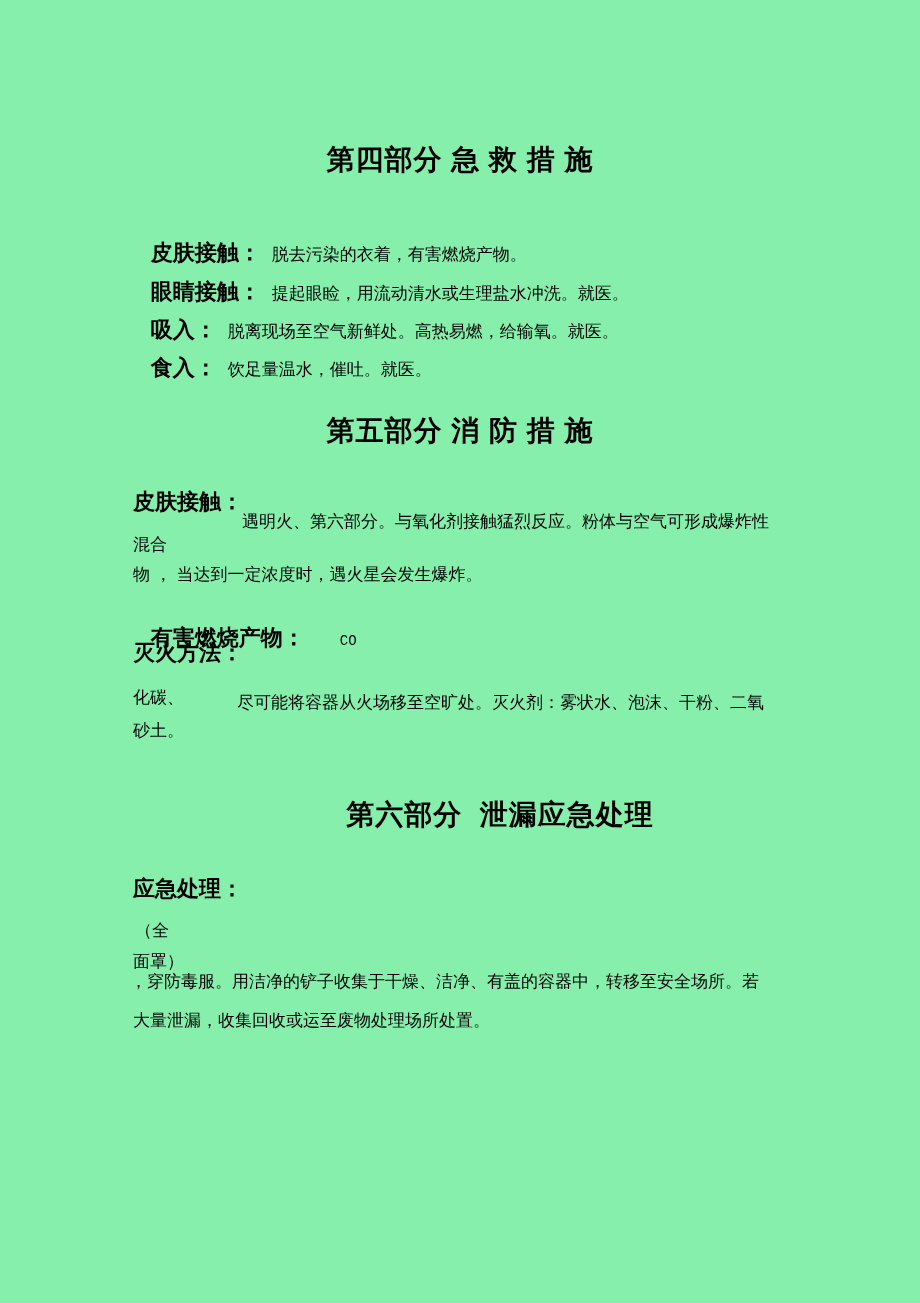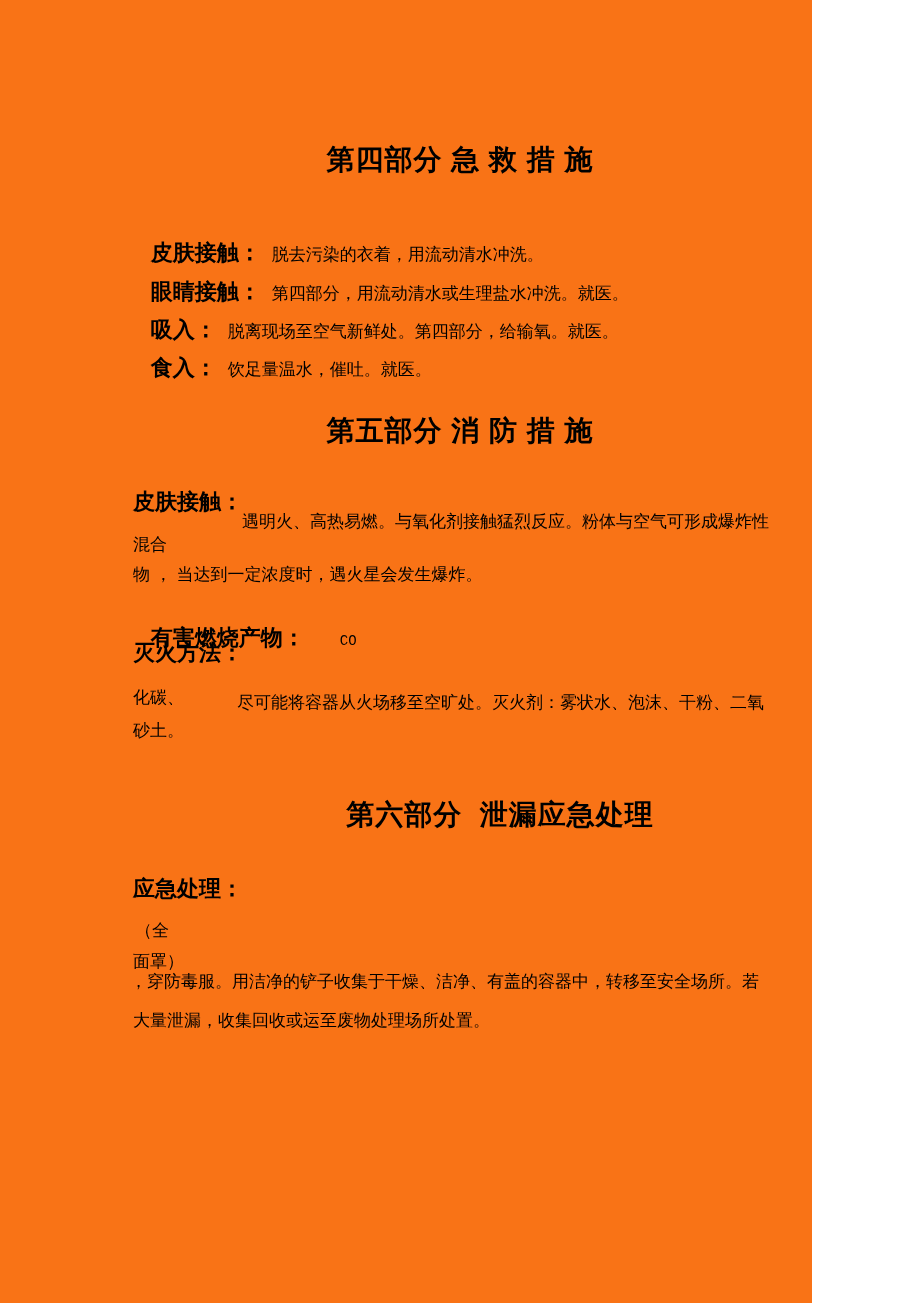--- a/index.html
+++ b/index.html
@@ -2,23 +2,23 @@
 <html><head>
 <meta charset="utf-8">
 <style>
   html, body {
     margin: 0;
     padding: 0;
     background: #ffffff;
   }
   .page {
     position: relative;
-    width: 812px;
+    width: 920px;
     height: 1303px;
-    background: #f97316;
+    background: #86efac;
     overflow: hidden;
     font-family: "Liberation Sans", sans-serif;
     color: #000000;
   }
   .t {
     position: absolute;
     white-space: pre;
     line-height: 1.18;
   }
   .title {
@@ -48,40 +48,40 @@
   }
 </style>
 </head>
 <body>
 
 <div class="page">
 
   <div class="t title" style="top:143px;">第四部分 急 救 措 施</div>
 
   <div class="t row" style="top:221px; left:133px;">
-    <span class="label">皮肤接触：</span><span class="body-text">脱去污染的衣着，用流动清水冲洗。</span>
+    <span class="label">皮肤接触：</span><span class="body-text">脱去污染的衣着，有害燃烧产物。</span>
   </div>
 
   <div class="t row" style="top:260px; left:133px;">
-    <span class="label">眼睛接触：</span><span class="body-text">第四部分，用流动清水或生理盐水冲洗。就医。</span>
+    <span class="label">眼睛接触：</span><span class="body-text">提起眼睑，用流动清水或生理盐水冲洗。就医。</span>
   </div>
 
   <div class="t row" style="top:298px; left:133px;">
-    <span class="label">吸入：</span><span class="body-text">脱离现场至空气新鲜处。第四部分，给输氧。就医。</span>
+    <span class="label">吸入：</span><span class="body-text">脱离现场至空气新鲜处。高热易燃，给输氧。就医。</span>
   </div>
 
   <div class="t row" style="top:336px; left:133px;">
     <span class="label">食入：</span><span class="body-text">饮足量温水，催吐。就医。</span>
   </div>
 
   <div class="t title" style="top:414px;">第五部分 消 防 措 施</div>
 
   <div class="t label" style="top:489px; left:133px;">皮肤接触：</div>
 
-  <div class="t body-text" style="top:512px; left:242px;">遇明火、高热易燃。与氧化剂接触猛烈反应。粉体与空气可形成爆炸性</div>
+  <div class="t body-text" style="top:512px; left:242px;">遇明火、第六部分。与氧化剂接触猛烈反应。粉体与空气可形成爆炸性</div>
 
   <div class="t body-text" style="top:535px; left:133px;">混合</div>
 
   <div class="t body-text" style="top:565px; left:133px;">物 ， 当达到一定浓度时，遇火星会发生爆炸。</div>
 
   <div class="t row" style="top:606px; left:133px;">
     <span class="label">有害燃烧产物：</span><span class="mono-value">CO</span>
   </div>
 
   <div class="t label" style="top:640px; left:133px;">灭火方法：</div>

